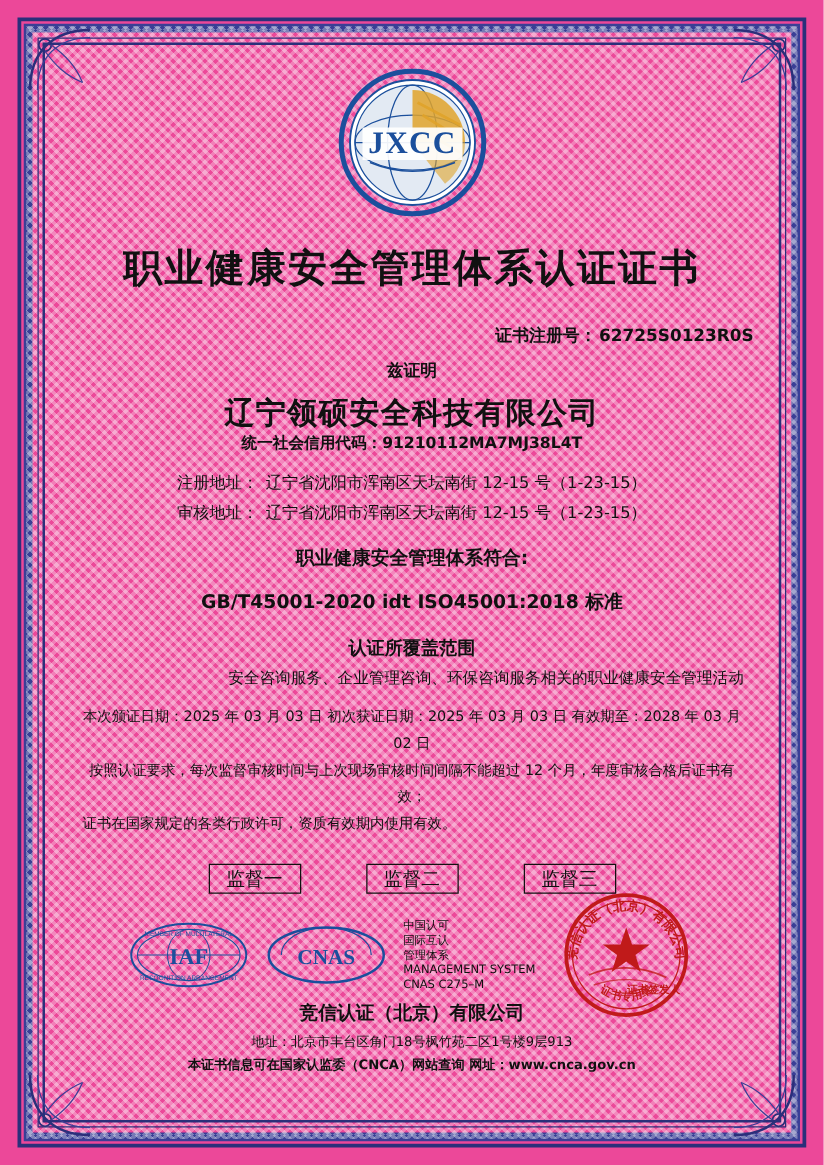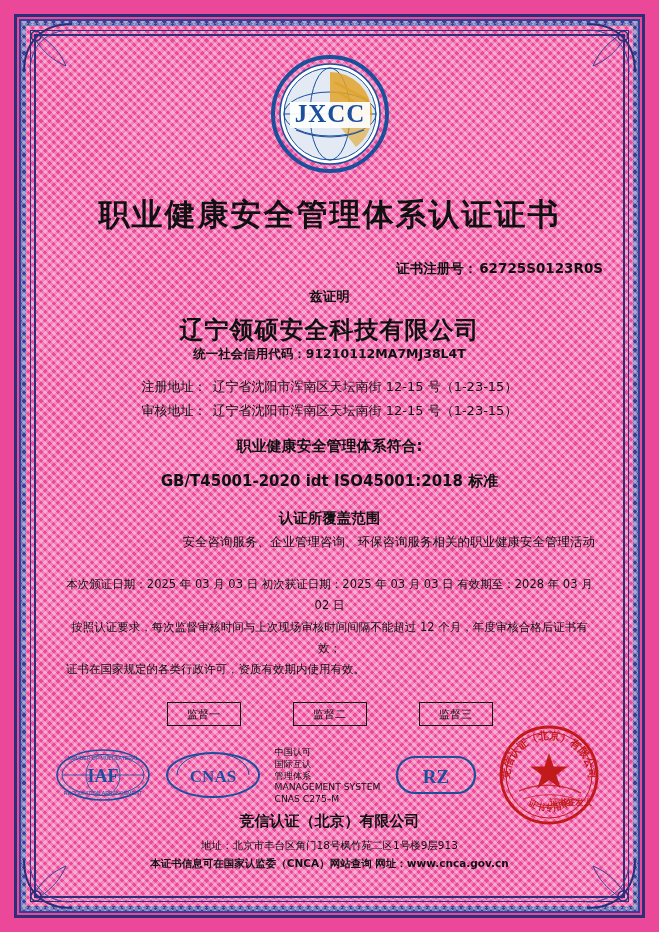--- a/index.html
+++ b/index.html
@@ -162,21 +162,21 @@
   .scope-text {
     margin-top: 4px;
     font-size: 12.5px;
     font-family: Liberation Sans, sans-serif;
     color: #111;
     line-height: 1.6;
     padding: 0 20px;
     text-align: right;
   }
   .dates {
-    margin-top: 22px;
+    margin-top: 11px;
     font-size: 11.5px;
     font-family: "DejaVu Sans", sans-serif;
     color: #111;
     line-height: 1.85;
     padding: 0 22px;
   }
   .dates .line1 { text-align: center; }
   .dates .line2 { text-align: center; }
   .dates .line3 { text-align: left; }
 
@@ -184,21 +184,21 @@
   .supervision {
     margin-top: 22px;
     display: flex;
     justify-content: center;
     gap: 52px;
   }
   .sup-box {
     width: 72px;
     height: 22px;
     border: 1px solid #111;
-    font-size: 11px;
+    font-size: 15px;
     font-family: "DejaVu Sans", sans-serif;
     display: flex;
     align-items: center;
     justify-content: center;
     color: #111;
   }
 
   
   .marks {
     margin-top: 16px;
@@ -383,26 +383,20 @@
       </div>
 
       <div class="cnas-text">
         <div>中国认可</div>
         <div>国际互认</div>
         <div>管理体系</div>
         <div>MANAGEMENT SYSTEM</div>
         <div>CNAS C275–M</div>
       </div>
 
-      <div class="mark rz">
-        <svg width="82" height="44" viewBox="0 0 82 44">
-          <rect x="2" y="4" width="78" height="36" rx="18" fill="none" stroke="#1b4f9c" stroke-width="2.2"></rect>
-          <text x="41" y="30" text-anchor="middle" font-family="Liberation Serif, serif" font-size="19" font-weight="bold" fill="#1b4f9c">RZ</text>
-        </svg>
-      </div>
 
       <div class="mark seal">
         <svg width="112" height="112" viewBox="0 0 112 112">
           <circle cx="56" cy="56" r="48" fill="none" stroke="#c01a1a" stroke-width="3"></circle>
           <circle cx="56" cy="56" r="43" fill="none" stroke="#c01a1a" stroke-width="1"></circle>
           <path id="sealArc" d="M 16 60 A 40 40 0 0 1 96 60" fill="none" stroke="none"></path>
           <text font-family="DejaVu Sans, sans-serif" font-size="10.5" fill="#c01a1a" font-weight="bold">
             <textPath href="#sealArc" startOffset="50%" text-anchor="middle">竞信认证（北京）有限公司</textPath>
           </text>
           <polygon points="56,34 60.6,47.5 74.8,47.5 63.3,56 67.7,69.5 56,61.2 44.3,69.5 48.7,56 37.2,47.5 51.4,47.5" fill="#c01a1a"></polygon>

